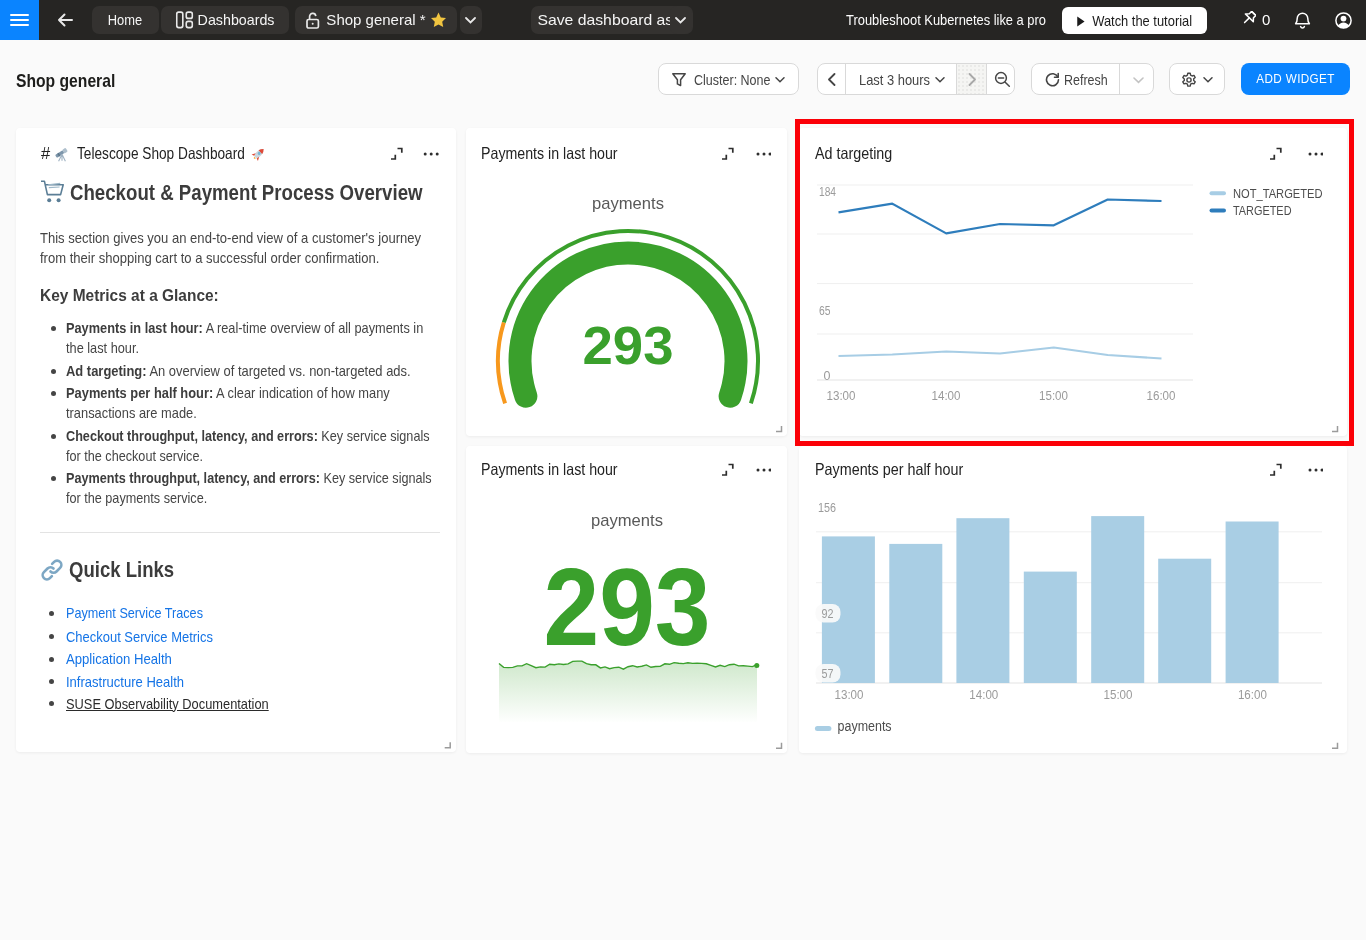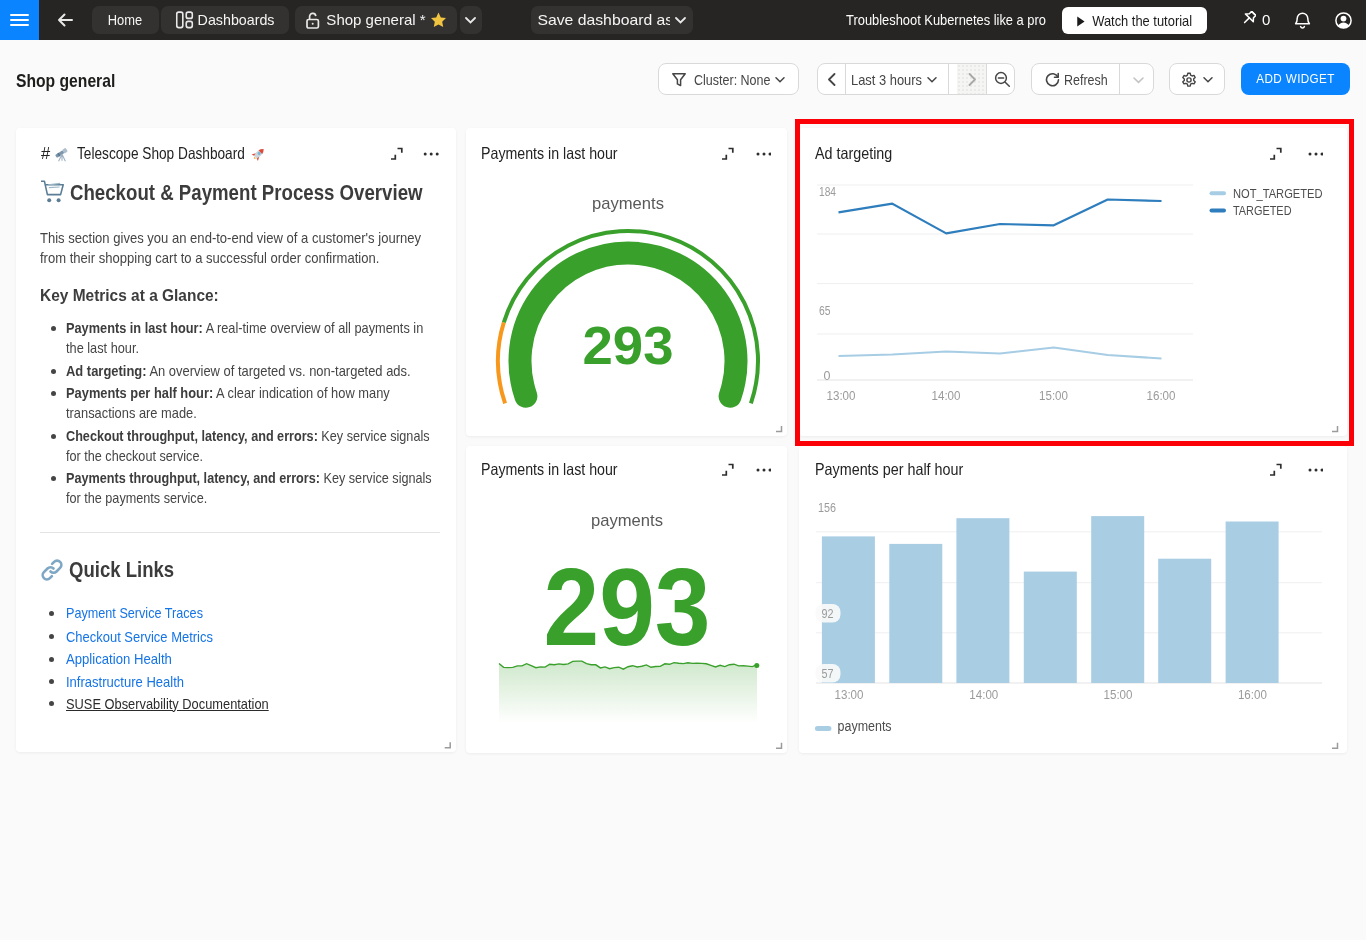--- a/index.html
+++ b/index.html
@@ -98,21 +98,21 @@
       <path d="M1 0.8 l4 4 4-4"></path>
     </svg>
 </div>
 
 <div class="wbtn" style="left:817px;width:198px">
   <div class="seg" style="left:0;width:28px;border-right:1px solid #d9d9d9">
     <svg class="abs" style="left:9px;top:9px" width="9" height="13" viewBox="0 0 9 13" fill="none" stroke="#454545" stroke-width="1.8" stroke-linecap="round" stroke-linejoin="round">
         <path d="M7.5 1 L2 6.5 l5.5 5.5"></path>
       </svg>
   </div>
-  <div class="seg" style="left:20px;width:111px;border-right:1px solid #d9d9d9">
+  <div class="seg" style="left:28px;width:111px;border-right:1px solid #d9d9d9">
     <span class="abs" style="left:13px;top:0;line-height:31px;transform:scaleX(.86);transform-origin:0 50%">Last 3 hours</span>
     <svg class="abs" style="left:89px;top:13px" width="10" height="6" viewBox="0 0 10 6" fill="none" stroke="#454545" stroke-width="1.5" stroke-linecap="round">
         <path d="M1 0.8 l4 4 4-4"></path>
       </svg>
   </div>
   <div class="seg" style="left:139px;width:29.5px;border-right:1px solid #d9d9d9;background:#f5f5f3 radial-gradient(#eaeae8 0.8px, transparent 1px);background-size:4px 4px;border-radius:0">
     <svg class="abs" style="left:10.5px;top:9px" width="9" height="13" viewBox="0 0 9 13" fill="none" stroke="#a8a8a8" stroke-width="1.8" stroke-linecap="round" stroke-linejoin="round">
         <path d="M1.5 1 L7 6.5 l-5.5 5.5"></path>
       </svg>
   </div>

